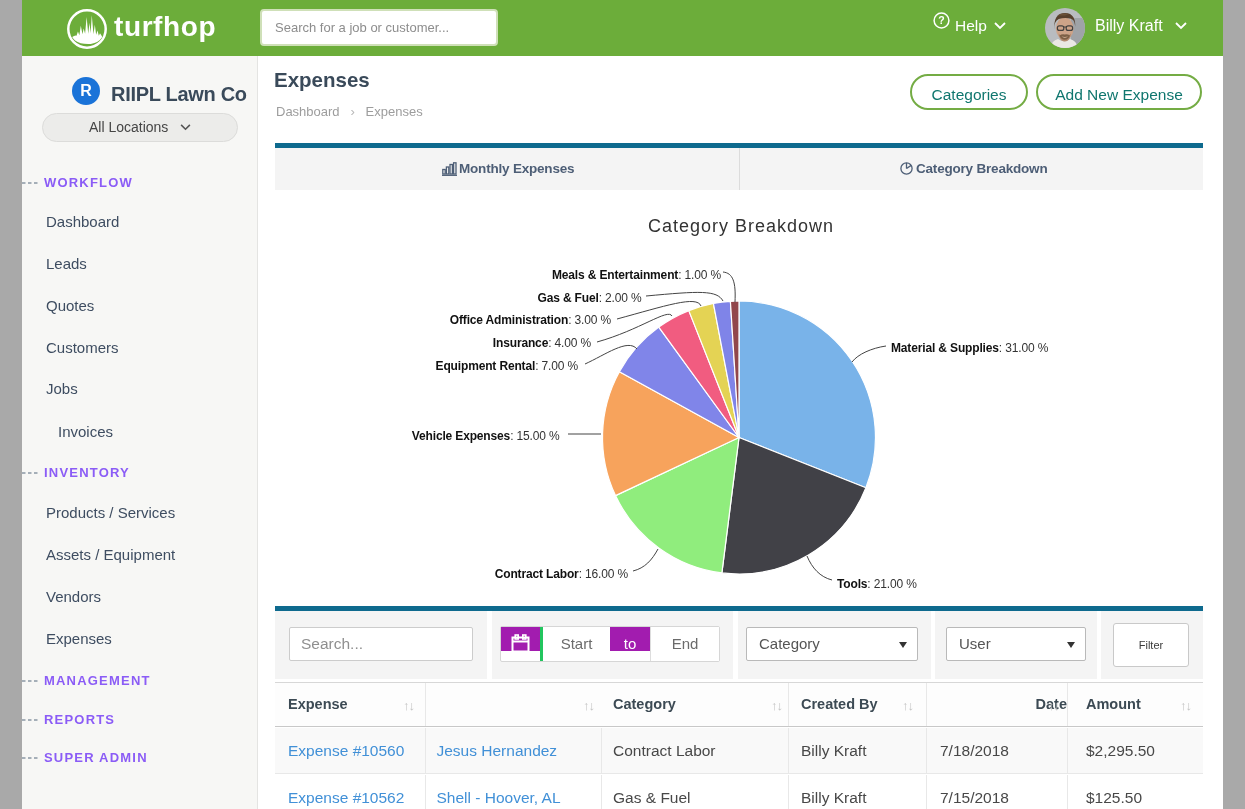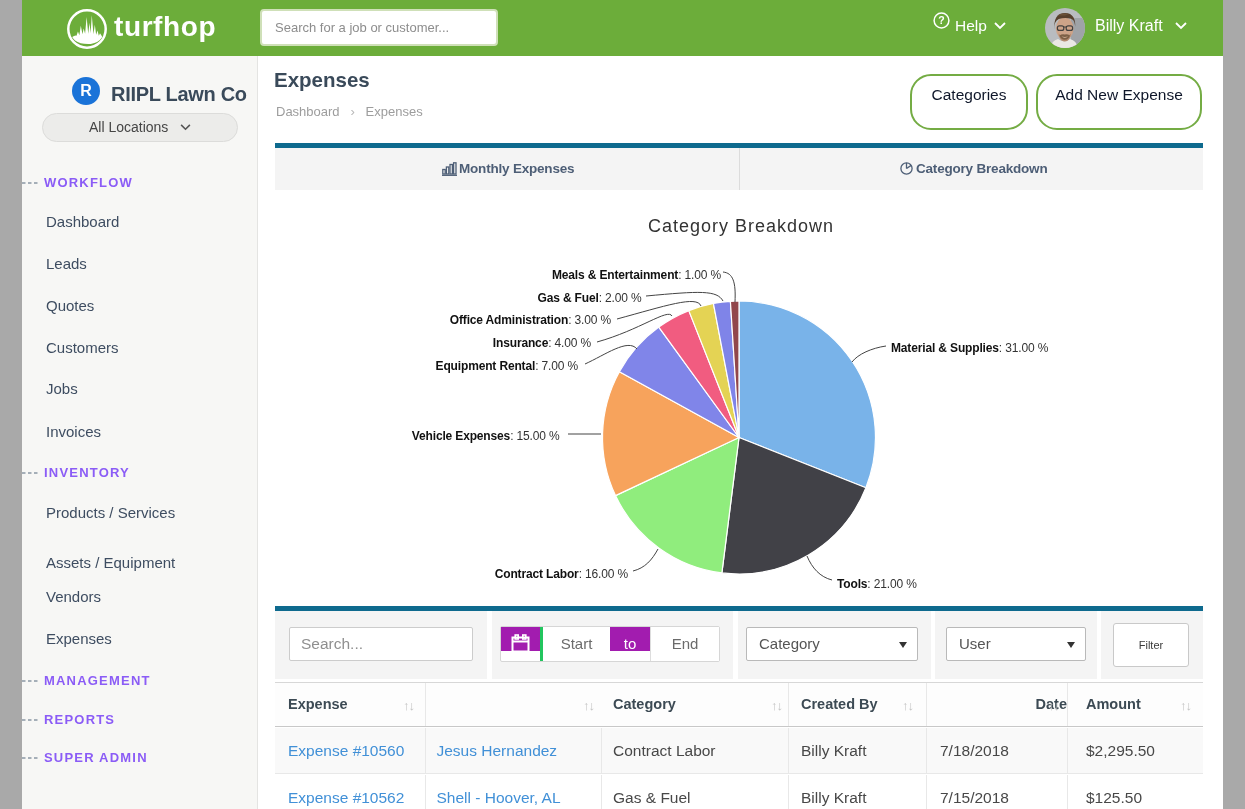--- a/index.html
+++ b/index.html
@@ -16,21 +16,21 @@
 #side { position:absolute; left:22px; top:56px; width:236px; height:753px; background:#f7f7f5; border-right:1px solid #e4e4e2; }
 #content { position:absolute; left:259px; top:56px; width:964px; height:753px; background:#fff; }
 .rball { position:absolute; left:50px; top:21px; width:28px; height:28px; border-radius:50%; background:#1a73d8; color:#fff; font-size:16px; font-weight:bold; text-align:center; line-height:28px; }
 .corpname { position:absolute; left:89px; top:27px; font-size:20px; font-weight:bold; letter-spacing:-0.3px; color:#3a4a5a; }
 #locpill { position:absolute; left:20px; top:57px; width:196px; height:29px; background:#ececea; border:1px solid #dcdcda; border-radius:15px; text-align:center; font-size:14px; color:#454545; line-height:27px; }
 .navh { position:absolute; left:22px; font-size:13px; font-weight:bold; letter-spacing:1.2px; color:#8b5cf6; height:20px; line-height:20px; }
 .navi { position:absolute; left:24px; font-size:15px; color:#3e4d61; height:20px; line-height:20px; }
 .dash { position:absolute; left:0px; width:16px; height:20px; }
 h1.title { position:absolute; left:274px; top:68px; font-size:20.5px; font-weight:bold; color:#3a4a5a; }
 #crumb { position:absolute; left:276px; top:104px; font-size:13px; color:#9d9d9d; }
-.gbtn { position:absolute; top:74px; height:56px; background:#fff; border:2px solid #74ac44; border-radius:21px; color:#0f172a; font-size:15.5px; text-align:center; line-height:38px; }
+.gbtn { position:absolute; top:74px; height:36px; background:#fff; border:2px solid #74ac44; border-radius:21px; color:#0f766e; font-size:15.5px; text-align:center; line-height:38px; }
 .teal { position:absolute; left:275px; width:928px; height:5px; background:#0e6a8e; }
 #tabs { position:absolute; left:275px; top:147.5px; width:928px; height:42px; background:#f4f4f4; }
 #tabdiv { position:absolute; left:464px; top:0; width:1px; height:42px; background:#dcdcdc; }
 .tabtxt { position:absolute; top:0; height:42px; line-height:42px; font-size:13.5px; font-weight:bold; letter-spacing:-0.2px; color:#4d5e76; }
 #charttitle { position:absolute; left:259px; top:216px; width:964px; text-align:center; font-size:18px; letter-spacing:1px; color:#333; }
 .fcell { position:absolute; background:#f4f4f4; }
 #fsearch { position:absolute; left:289px; top:627px; width:184px; height:34px; background:#fff; border:1px solid #ccc; border-radius:2px; color:#8f8f8f; font-size:15.5px; line-height:32px; padding-left:11px; }
 #dgroup { position:absolute; left:500px; top:626px; width:220px; height:36px; border:1px solid #d6d6d6; border-radius:2px; background:#fff; }
 .dgreen { position:absolute; top:0; height:24px; background:#a21caf; }
 .dinput { position:absolute; top:0; height:34px; background:#fff; color:#6b6b6b; font-size:15px; text-align:center; line-height:34px; }
@@ -100,27 +100,27 @@
     </div>
     <svg class="dash" style="top:117.4px;">
         <line x1="0" y1="10" x2="16" y2="10" stroke="#8b98a4" stroke-width="1.4" stroke-dasharray="3.5 2.5"></line>
       </svg>
     <div class="navh" style="top:117.4px;">WORKFLOW</div>
     <div class="navi" style="top:156.4px;">Dashboard</div>
     <div class="navi" style="top:198px;">Leads</div>
     <div class="navi" style="top:239.5px;">Quotes</div>
     <div class="navi" style="top:281.8px;">Customers</div>
     <div class="navi" style="top:323.3px;text-align:right;">Jobs</div>
-    <div class="navi" style="top:365.6px;">Invoices</div>
+    <div class="navi" style="top:365.6px;margin-left:12px;">Invoices</div>
     <svg class="dash" style="top:407.1px;">
         <line x1="0" y1="10" x2="16" y2="10" stroke="#8b98a4" stroke-width="1.4" stroke-dasharray="3.5 2.5"></line>
       </svg>
     <div class="navh" style="top:407.1px;">INVENTORY</div>
     <div class="navi" style="top:447px;">Products / Services</div>
-    <div class="navi" style="top:488.5px;margin-top:8px;">Assets / Equipment</div>
+    <div class="navi" style="top:488.5px;">Assets / Equipment</div>
     <div class="navi" style="top:530.8px;">Vendors</div>
     <div class="navi" style="top:573.2px;">Expenses</div>
     <svg class="dash" style="top:614.7px;">
         <line x1="0" y1="10" x2="16" y2="10" stroke="#8b98a4" stroke-width="1.4" stroke-dasharray="3.5 2.5"></line>
       </svg>
     <div class="navh" style="top:614.7px;">MANAGEMENT</div>
     <svg class="dash" style="top:653.7px;">
         <line x1="0" y1="10" x2="16" y2="10" stroke="#8b98a4" stroke-width="1.4" stroke-dasharray="3.5 2.5"></line>
       </svg>
     <div class="navh" style="top:653.7px;">REPORTS</div>

